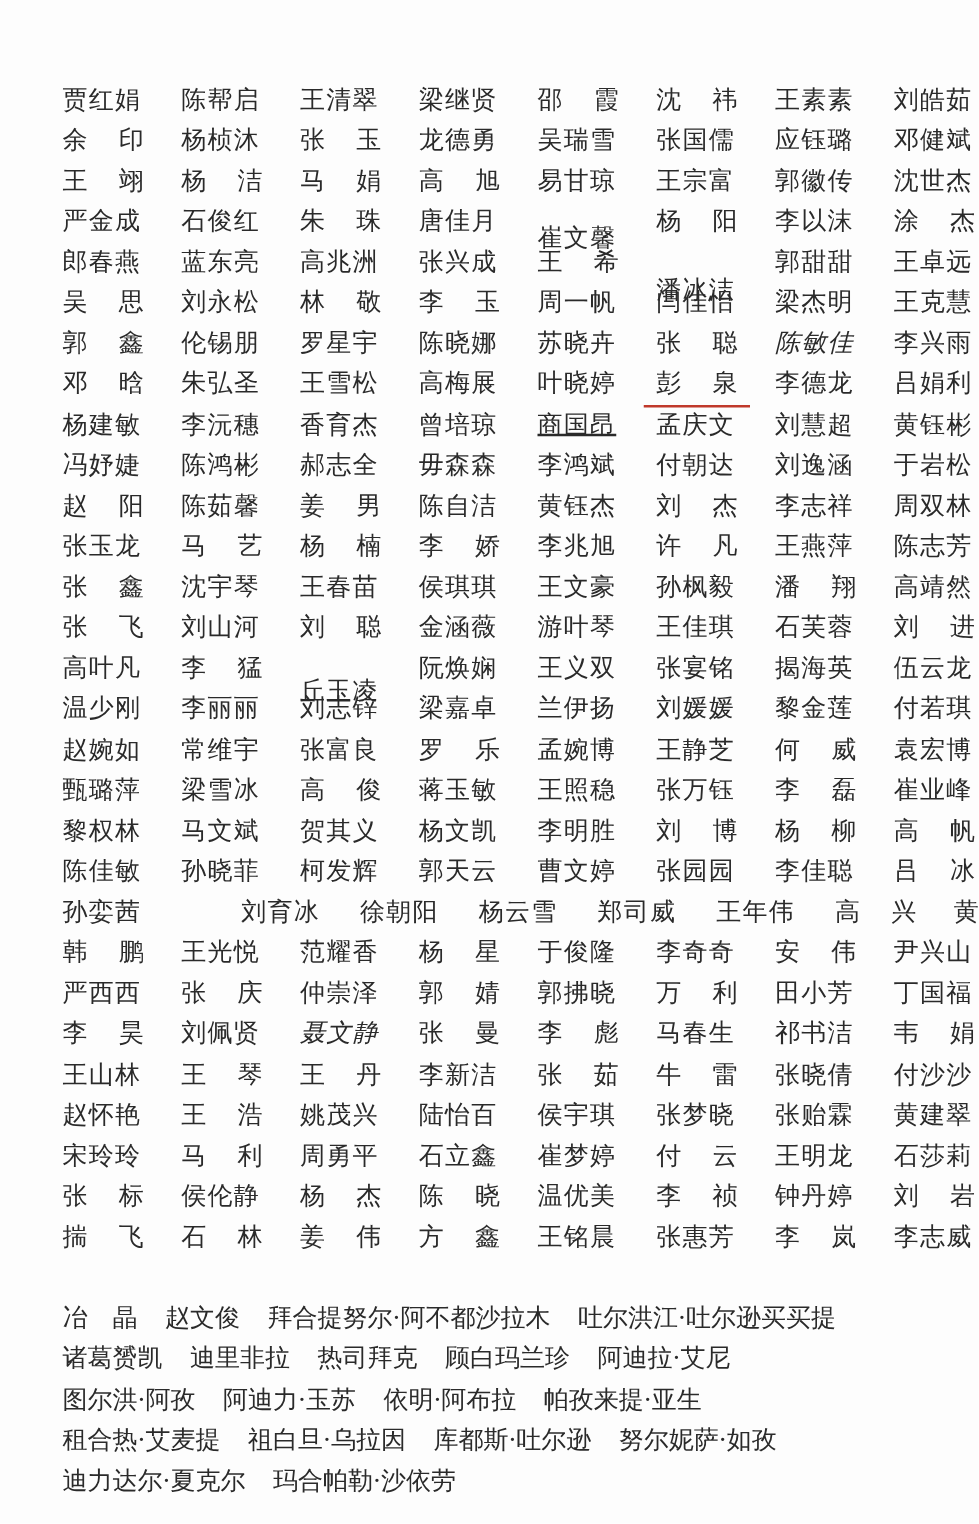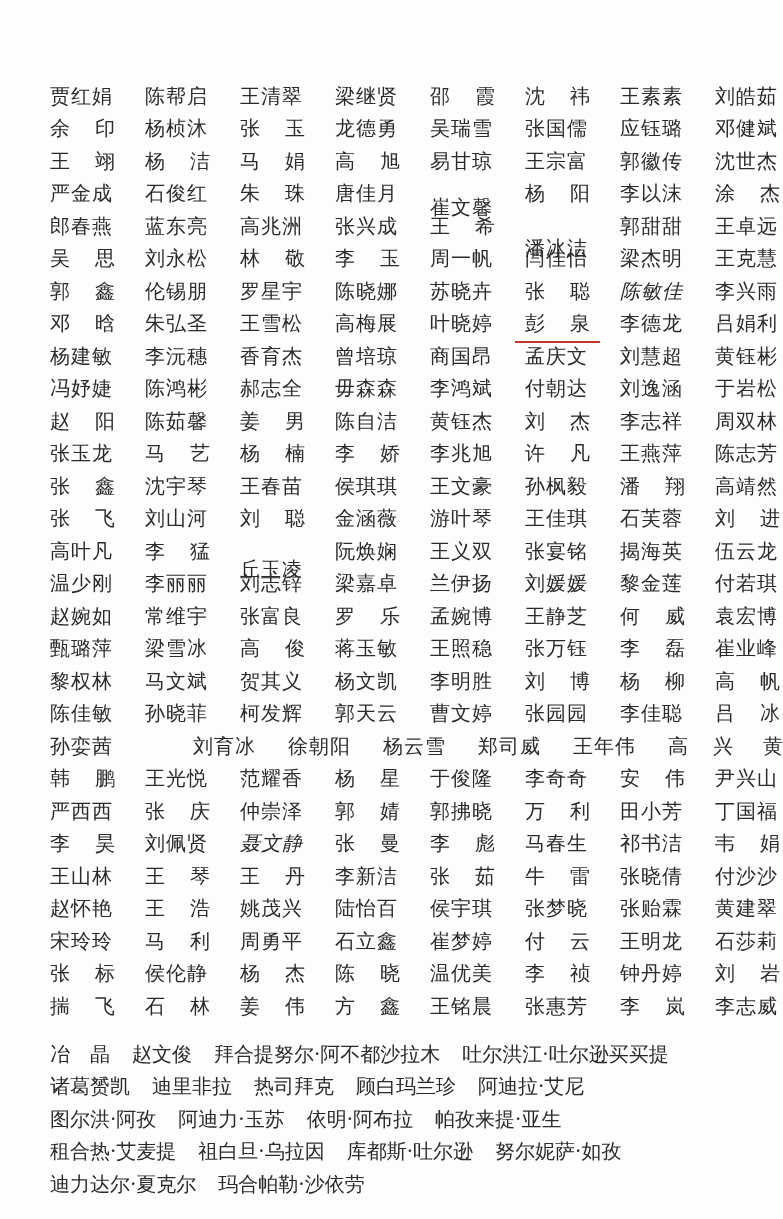--- a/index.html
+++ b/index.html
@@ -2,21 +2,21 @@
 <html style="--mark: #c0392b;"><head>
   <meta charset="utf-8">
   <style>
     html, body { margin: 0; padding: 0; background: #ffffff; }
     body {
       width: 783px; height: 1219px; overflow: hidden; position: relative;
       font-family: "DejaVu Serif", "Liberation Serif", serif;
       color: #2a2a2a;
     }
     .page { position: absolute; left: 0; top: 0; width: 783px; height: 1219px; background: #fdfdfd; }
-    .grid { position: absolute; left: 50px; top: 80px; width: 690px; }
+    .grid { position: absolute; left: 50px; top: 63px; width: 690px; }
     .row { display: flex; height: 32.5px; align-items: center; }
     .cell {
       width: 95px; margin-right: 0px; flex: 0 0 auto;
       font-size: 20px; letter-spacing: 0px; white-space: nowrap;
       display: flex; justify-content: space-between; box-sizing: border-box;
       padding-right: 30px; position: relative;
     }
     .cell .ch { display: inline-block; }
     .cell.marked::after {
       content: ""; position: absolute; left: -10px; right: 20px; bottom: -6px;
@@ -166,21 +166,21 @@
           <span class="ch">泉</span>
         </div>
         <div class="cell" style="justify-content: flex-start; letter-spacing: 1px;">李德龙</div>
         <div class="cell" style="justify-content: flex-start; letter-spacing: 1px;">吕娟利</div>
       </div>
       <div class="row">
         <div class="cell" style="justify-content: flex-start; letter-spacing: 1px;">杨建敏</div>
         <div class="cell" style="justify-content: flex-start; letter-spacing: 1px;">李沅穗</div>
         <div class="cell" style="justify-content: flex-start; letter-spacing: 1px;">香育杰</div>
         <div class="cell" style="justify-content: flex-start; letter-spacing: 1px;">曾培琼</div>
-        <div class="cell" style="justify-content: flex-start; letter-spacing: 1px;">商国昂</div>
+        <div class="cell" style="justify-content: flex-start; letter-spacing: 1px; text-decoration: underline;">商国昂</div>
         <div class="cell" style="justify-content: flex-start; letter-spacing: 1px;">孟庆文</div>
         <div class="cell" style="justify-content: flex-start; letter-spacing: 1px;">刘慧超</div>
         <div class="cell" style="justify-content: flex-start; letter-spacing: 1px;">黄钰彬</div>
       </div>
       <div class="row">
         <div class="cell" style="justify-content: flex-start; letter-spacing: 1px;">冯妤婕</div>
         <div class="cell" style="justify-content: flex-start; letter-spacing: 1px;">陈鸿彬</div>
         <div class="cell" style="justify-content: flex-start; letter-spacing: 1px; text-align: center;">郝志全</div>
         <div class="cell" style="justify-content: flex-start; letter-spacing: 1px;">毋森森</div>
         <div class="cell" style="justify-content: flex-start; letter-spacing: 1px;">李鸿斌</div>

